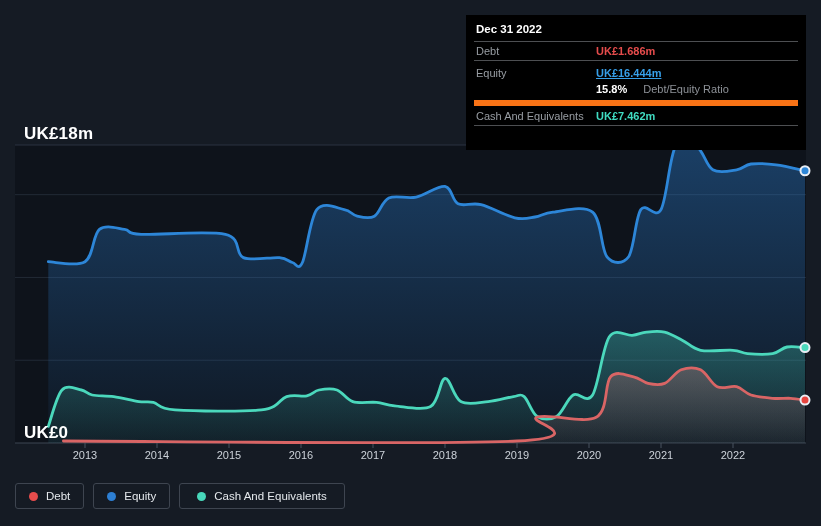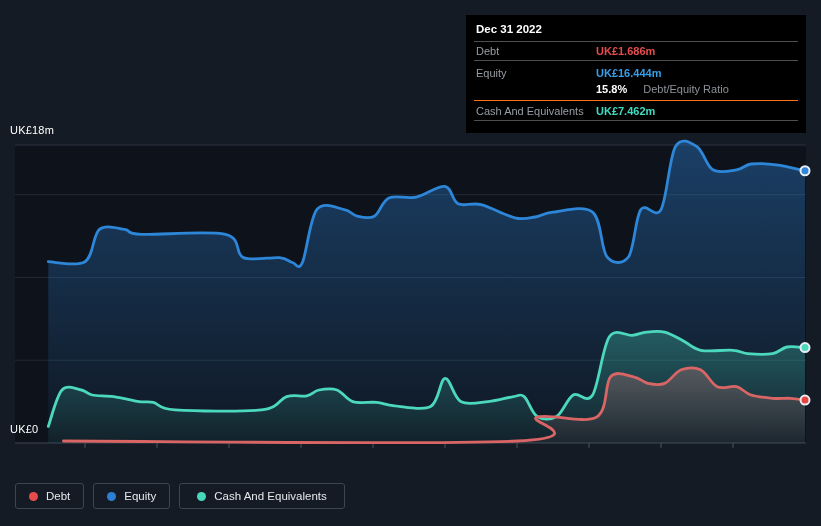--- a/index.html
+++ b/index.html
@@ -7,47 +7,47 @@
     width:821px;height:526px;position:relative;overflow:hidden;
     background:#151b24;
     font-family:"Liberation Sans", sans-serif;
     -webkit-font-smoothing:antialiased;
   }
   .stage{position:absolute;inset:0;}
   svg{position:absolute;left:0;top:0;}
 
   
   .ylabel{
-    position:absolute;left:10px;color:#ffffff;font-size:11px;font-weight:400;
+    position:absolute;left:24px;color:#ffffff;font-size:17px;font-weight:700;
     letter-spacing:.2px;
   }
   .ylabel.top{top:124px;}
   .ylabel.bottom{top:423px;text-align:right;}
   .xlabels{position:absolute;left:0;top:449px;width:821px;height:16px;}
   .xlabel{
     position:absolute;top:0;width:44px;margin-left:-22px;text-align:center;
     color:#ccd2d9;font-size:11px;
   }
 
   
   .tooltip{
     position:absolute;left:466px;top:15px;width:340px;background:#000000;
-    padding-bottom:12px;font-size:11px;box-sizing:border-box;
+    padding-bottom:24px;font-size:11px;box-sizing:border-box;
   }
   .tt-inner{margin:0 8px;}
   .tt-title{
     padding:8px 2px 6px;border-bottom:1px solid #4d4f52;
     color:#ffffff;font-weight:700;font-size:11.5px;
   }
   .tt-row{display:flex;align-items:center;padding:0 2px;}
   .tt-row .lab{width:120px;color:#989da3;flex:none;}
   .tt-row .val{font-weight:700;}
   .row-debt{height:18px;border-bottom:1px solid #4d4f52;}
   .row-equity{height:17px;padding-top:3px;}
-  .row-ratio{height:16px;border-bottom:1px solid #f97316;padding-bottom:3px;}
+  .row-ratio{height:16px;border-bottom:6px solid #f97316;padding-bottom:3px;}
   .row-ratio .pct{color:#ffffff;font-weight:700;}
   .row-ratio .ratlab{color:#8e9298;margin-left:16px;}
   .row-cash{height:19px;border-bottom:1px solid #4d4f52;}
 
   
   .legend{position:absolute;left:15px;top:483px;display:flex;gap:9px;}
   .legend-item{
     display:flex;align-items:center;gap:8px;
     border:1px solid #3e4550;border-radius:3px;
     padding:0 13px;height:26px;box-sizing:border-box;
@@ -99,31 +99,43 @@
       <path d="M48.3,426.4C50.6,420.4 56.4,396.1 62.0,390.0C67.5,384.0 76.4,389.2 81.4,390.0C86.4,390.9 86.8,393.9 92.2,395.0C97.6,396.1 106.0,395.5 113.8,396.6C121.6,397.7 132.4,400.6 139.0,401.6C145.6,402.6 147.4,401.1 153.4,402.4C159.4,403.8 157.0,408.6 175.0,409.9C193.0,411.1 242.8,412.1 261.4,409.9C280.0,407.7 279.0,399.0 286.6,396.6C294.2,394.3 301.4,396.9 306.8,395.8C312.2,394.7 314.0,391.0 319.0,390.0C324.0,389.1 331.4,388.1 337.0,390.0C342.6,392.0 346.2,399.5 352.8,401.6C359.4,403.7 369.6,401.7 376.6,402.4C383.6,403.1 385.6,405.1 394.6,405.8C403.6,406.4 422.2,411.1 430.6,406.6C439.0,402.0 440.0,379.3 445.0,378.4C450.0,377.6 453.6,397.7 460.8,401.6C468.0,405.5 479.4,402.4 488.2,401.6C497.0,400.8 507.4,397.5 513.4,396.6C519.4,395.8 520.2,393.3 524.2,396.6C528.2,400.0 531.8,413.2 537.2,416.5C542.6,419.8 550.6,420.1 556.6,416.5C562.6,412.9 567.2,398.6 573.2,395.0C579.2,391.4 586.6,404.6 592.6,395.0C598.6,385.3 602.6,347.0 609.2,337.0C615.8,327.1 626.0,336.2 632.2,335.4C638.4,334.6 641.2,332.6 646.6,332.1C652.0,331.5 658.6,330.7 664.6,332.1C670.6,333.5 676.6,337.3 682.6,340.4C688.6,343.4 692.2,348.6 700.6,350.3C709.0,351.9 725.2,349.7 733.0,350.3C740.8,350.8 740.8,353.0 747.4,353.6C754.0,354.2 766.0,354.7 772.6,353.6C779.2,352.5 781.6,348.0 787.0,347.0C792.4,346.0 802.0,347.5 805.0,347.6" fill="none" stroke="#4bd8bc" stroke-width="2.8" stroke-linecap="round" stroke-linejoin="round"></path>
       <path d="M63.4,441.0C139.0,441.0 438.0,445.0 517.0,441.0C596.0,437.0 524.0,421.0 537.2,417.0C550.4,413.1 584.0,424.0 596.2,417.3C608.4,410.6 604.4,383.5 610.6,376.8C616.8,370.0 627.4,375.7 633.6,376.8C639.9,377.9 642.9,382.3 648.0,383.4C653.2,384.5 659.1,385.7 664.6,383.4C670.1,381.1 675.2,372.1 681.2,369.8C687.2,367.6 694.6,367.0 700.6,369.8C706.6,372.6 711.2,383.9 717.2,386.7C723.2,389.5 731.0,385.3 736.6,386.7C742.2,388.1 745.0,393.1 751.0,395.0C757.0,396.9 766.0,397.7 772.6,398.3C779.2,398.9 785.2,398.0 790.6,398.3C796.0,398.6 802.6,399.8 805.0,400.1" fill="none" stroke="#d96565" stroke-width="2.8" stroke-linecap="round" stroke-linejoin="round"></path>
       <circle cx="805" cy="170.76044444444443" r="4.5" fill="#2d86d8" stroke="#e9eef5" stroke-width="2"></circle>
       <circle cx="805" cy="347.6068888888889" r="4.5" fill="#4bd8bc" stroke="#e9eef5" stroke-width="2"></circle>
       <circle cx="805" cy="400.08799999999997" r="4.5" fill="#e6453f" stroke="#e9eef5" stroke-width="2"></circle>
     </svg>
 
   <div class="ylabel top">UK£18m</div>
   <div class="ylabel bottom">UK£0</div>
 
+  <div class="xlabels" id="xlabels">
+      <div class="xlabel" style="left: 85px;">2013</div>
+      <div class="xlabel" style="left: 157px;">2014</div>
+      <div class="xlabel" style="left: 229px;">2015</div>
+      <div class="xlabel" style="left: 301px;">2016</div>
+      <div class="xlabel" style="left: 373px;">2017</div>
+      <div class="xlabel" style="left: 445px;">2018</div>
+      <div class="xlabel" style="left: 517px;">2019</div>
+      <div class="xlabel" style="left: 589px;">2020</div>
+      <div class="xlabel" style="left: 661px;">2021</div>
+      <div class="xlabel" style="left: 733px;">2022</div>
+    </div>
 
   <div class="tooltip">
     <div class="tt-inner">
       <div class="tt-title">Dec 31 2022</div>
       <div class="tt-row row-debt">
         <span class="lab">Debt</span>
         <span class="val" style="color: rgb(230, 76, 76);">UK£1.686m</span>
       </div>
       <div class="tt-row row-equity">
         <span class="lab">Equity</span>
-        <span class="val" style="color: rgb(54, 159, 233);">UK£16.444m</span>
+        <span class="val" style="color: rgb(54, 159, 233); text-decoration: underline;">UK£16.444m</span>
       </div>
       <div class="tt-row row-ratio">
         <span class="lab"></span>
         <span class="pct">15.8%</span>
         <span class="ratlab">Debt/Equity Ratio</span>
       </div>
       <div class="tt-row row-cash">
         <span class="lab">Cash And Equivalents</span>
         <span class="val" style="color: rgb(64, 220, 194);">UK£7.462m</span>
       </div>

